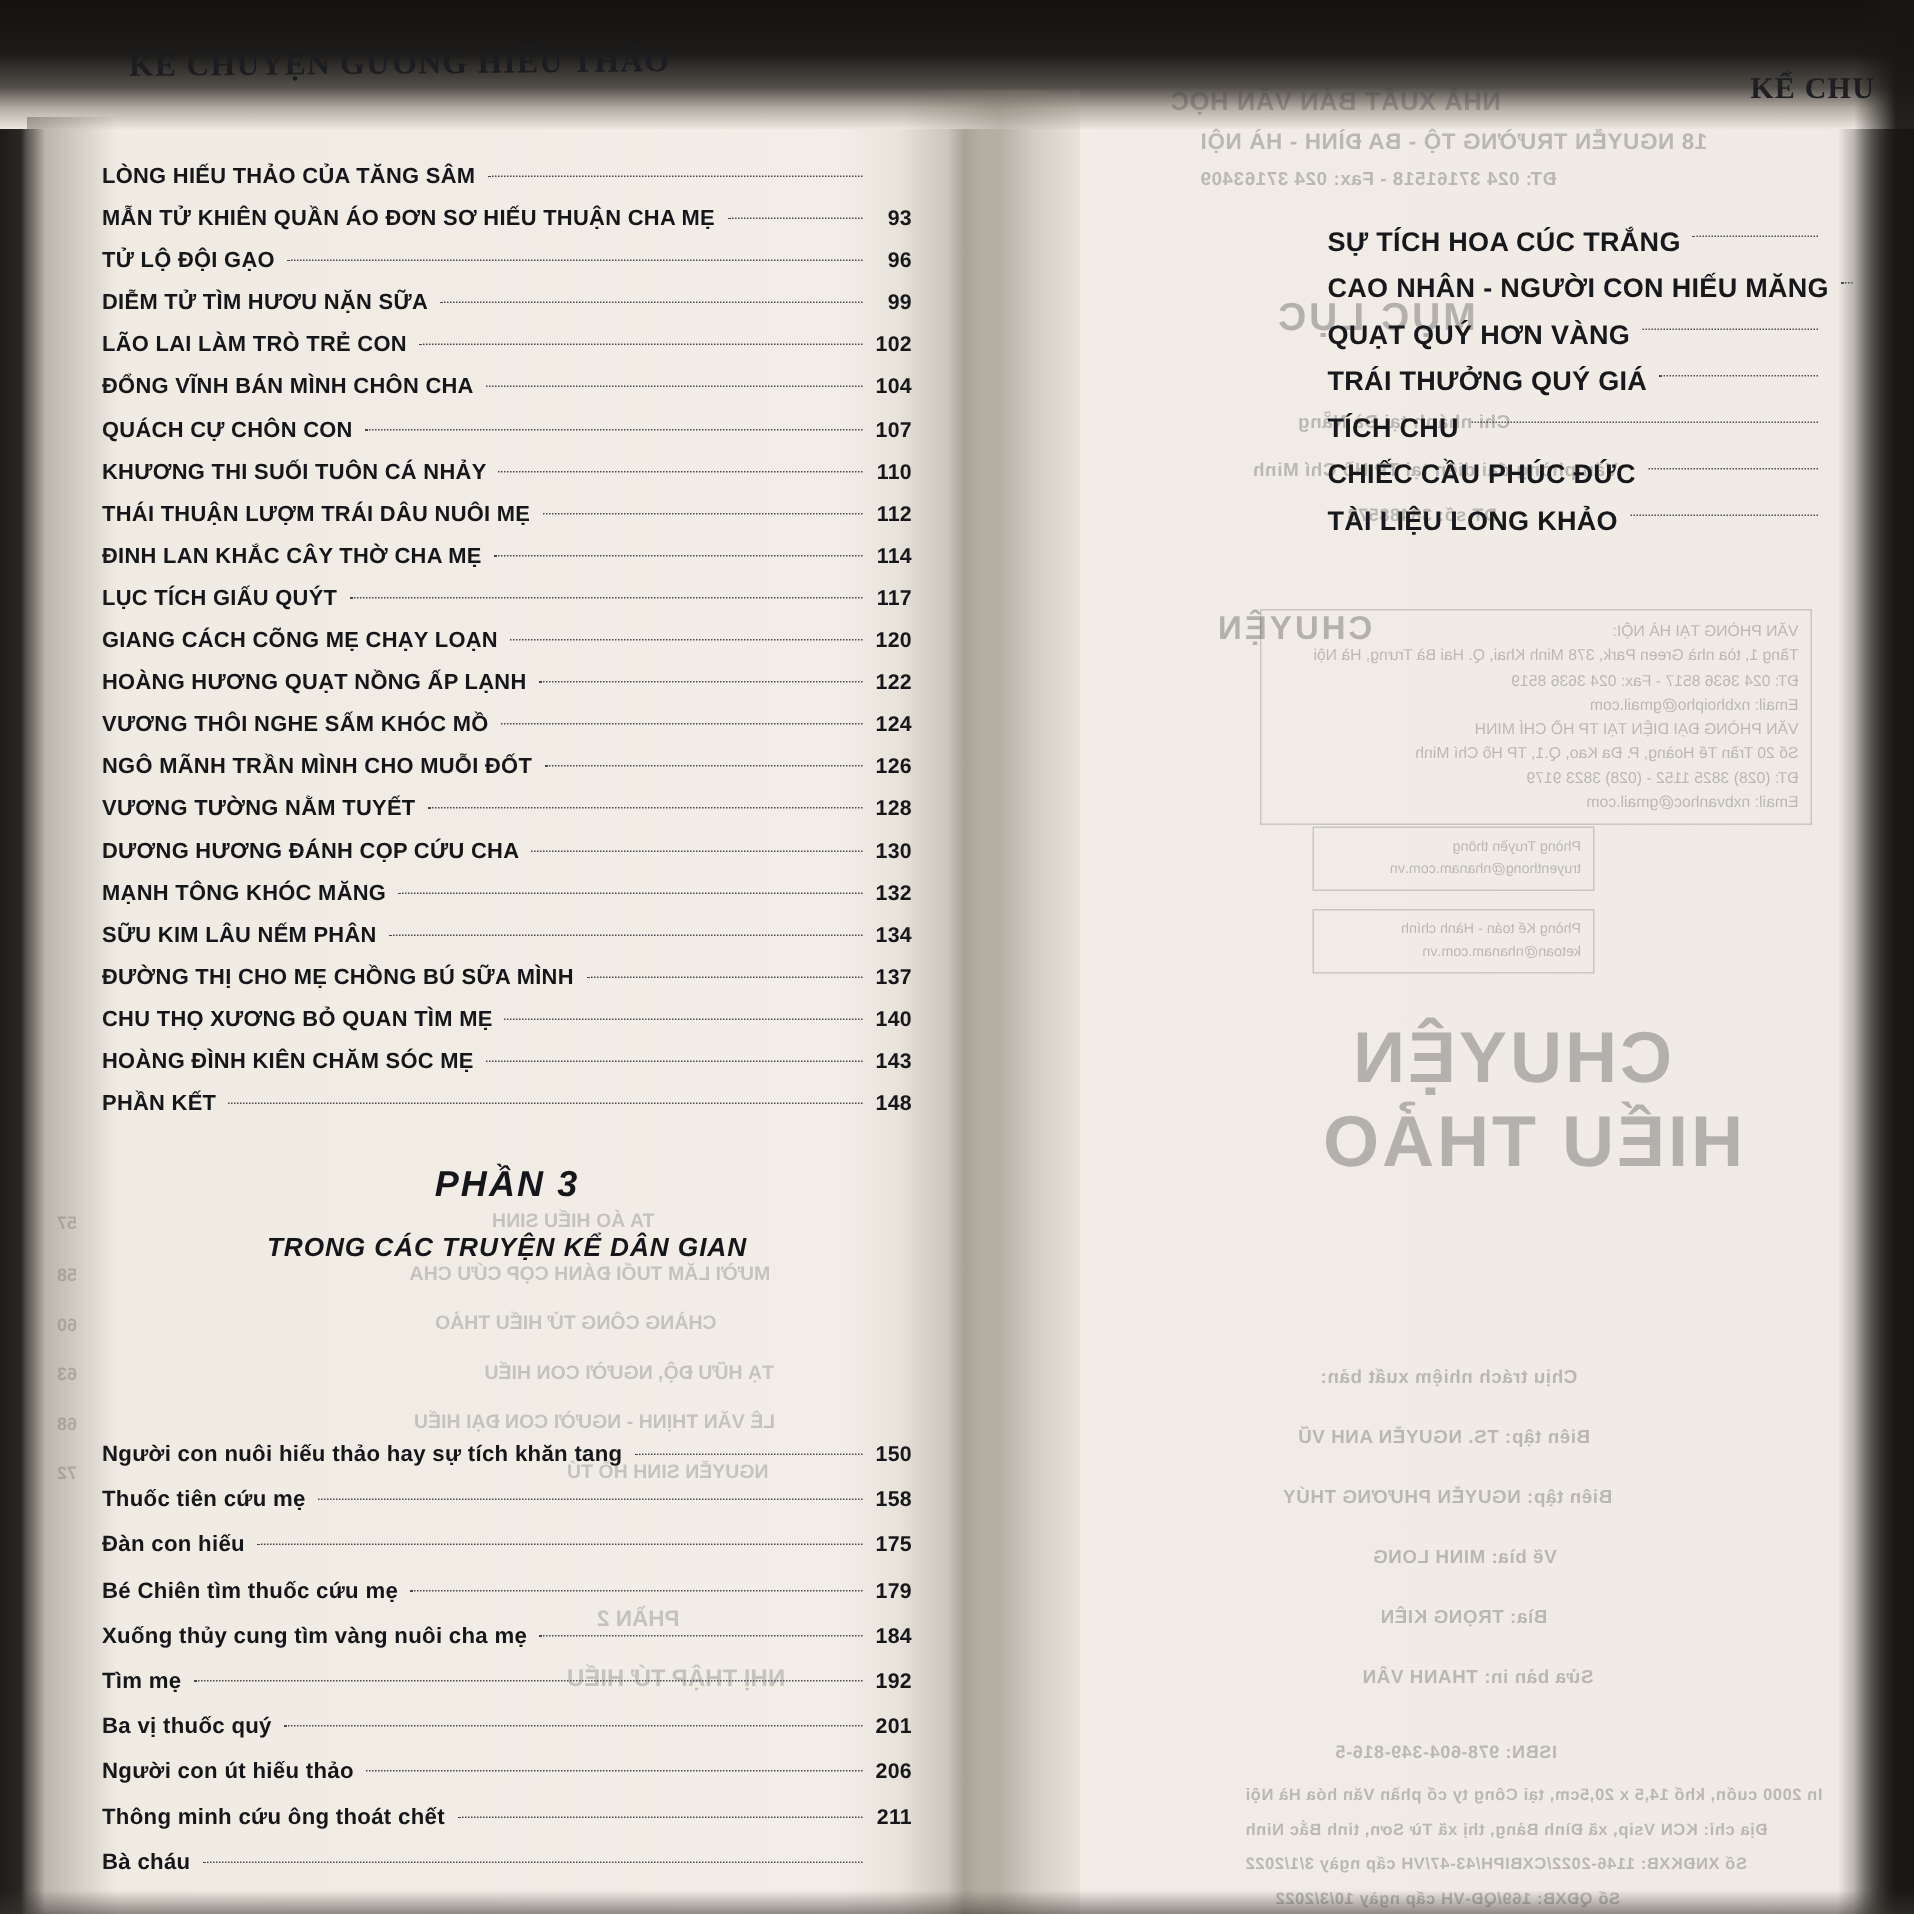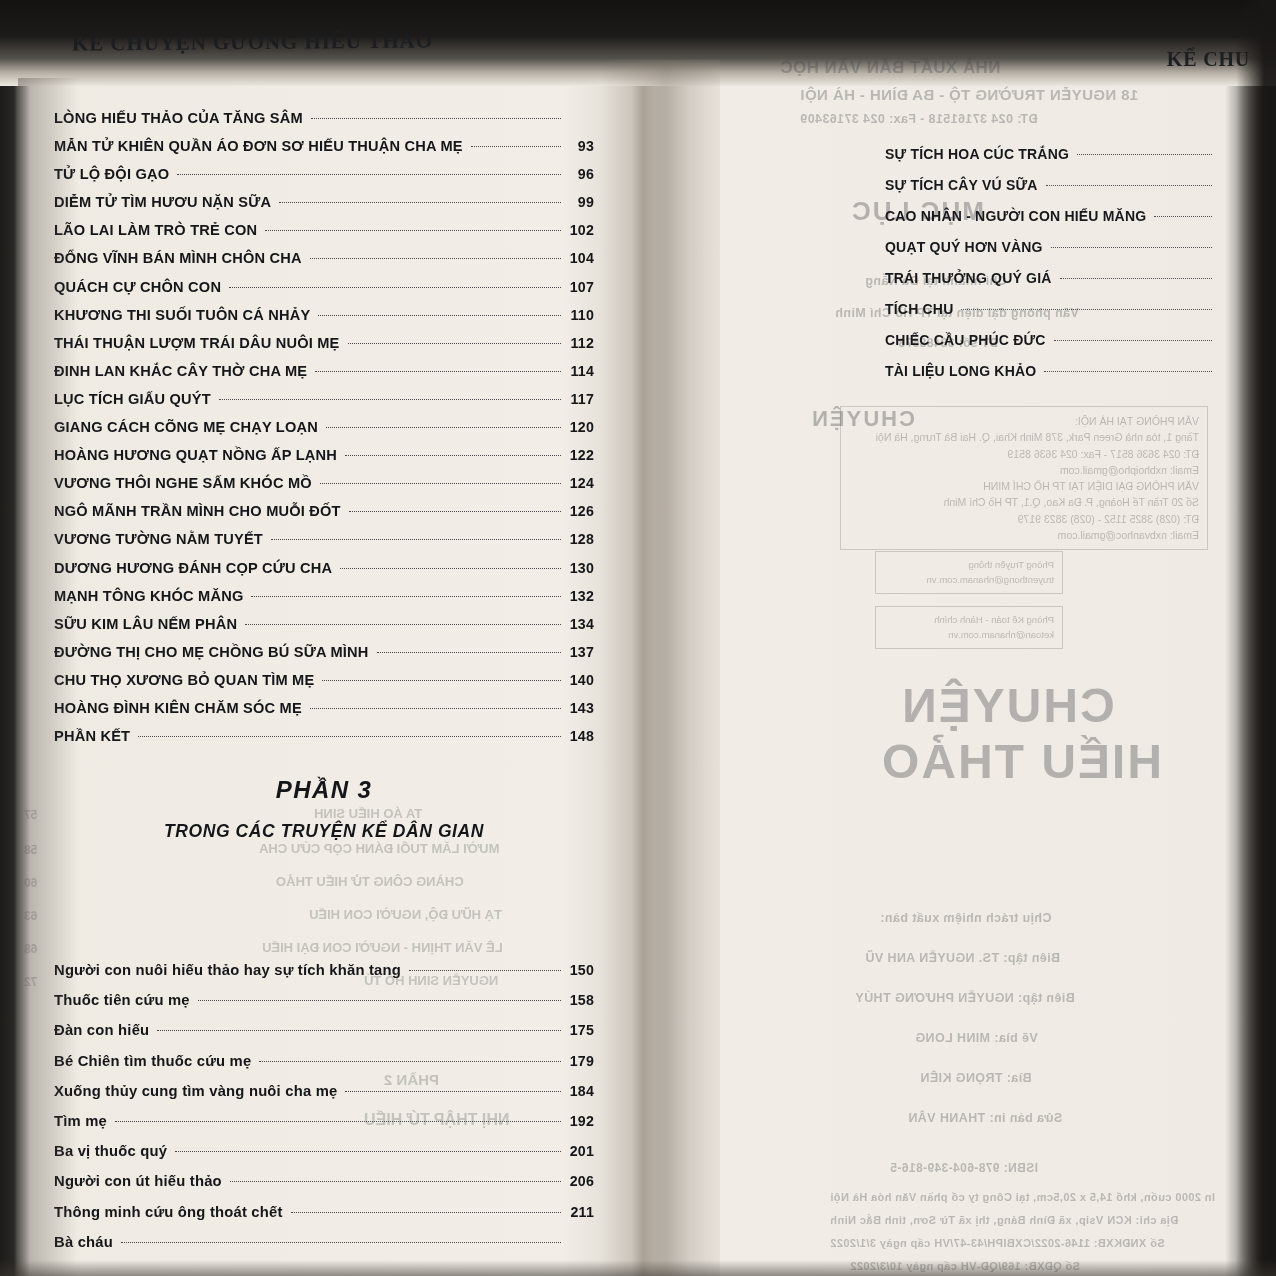--- a/index.html
+++ b/index.html
@@ -59,21 +59,21 @@
   .right-dark {
     position: absolute;
     right: 0; top: 0; bottom: 0; width: 40px;
     background: linear-gradient(90deg, rgba(30,28,25,0) 0%, rgba(25,23,21,0.95) 70%);
     pointer-events: none;
   }
 
   
   .left-page {
     position: absolute;
-    left: 14px;
+    left: 28px;
     top: 6px;
     width: 600px;
     height: 1270px;
     color: #15171b;
   }
   .running-head {
     position: absolute;
     left: 58px;
     top: 24px;
     font-family: "Liberation Serif", serif;
@@ -169,23 +169,24 @@
     letter-spacing: 0.8px;
     color: #1d1f23;
   }
   .right-toc {
     position: absolute;
     left: 235px;
     top: 140px;
     width: 360px;
   }
   .right-toc .toc-row {
-    font-size: 14px;
+    font-size: 18px;
     height: 31px;
     color: #16181c;
+    align-items: center;
   }
   .right-toc .toc-row .dots { border-bottom: 1.6px dotted #33353a; }
 
   
   .ghost {
     position: absolute;
     transform: scaleX(-1);
     color: rgba(60,62,68,0.30);
     font-weight: 700;
     letter-spacing: 0.4px;
@@ -278,25 +279,20 @@
 
     <div class="ghost" style="top:1155px; left:240px; font-size:12px;">ISBN: 978-604-349-816-5</div>
     <div class="ghost" style="top:1185px; left:180px; font-size:11px;">In 2000 cuốn, khổ 14,5 x 20,5cm, tại Công ty cổ phần Văn hóa Hà Nội</div>
     <div class="ghost" style="top:1208px; left:180px; font-size:11px;">Địa chỉ: KCN Vsip, xã Đình Bảng, thị xã Từ Sơn, tỉnh Bắc Ninh</div>
     <div class="ghost" style="top:1231px; left:180px; font-size:11px;">Số XNĐKXB: 1146-2022/CXBIPH/43-47/VH cấp ngày 3/1/2022</div>
     <div class="ghost" style="top:1254px; left:200px; font-size:11px;">Số QĐXB: 169/QĐ-VH cấp ngày 10/3/2022</div>
 
     <div class="right-toc">
       <div class="toc-row">
         <span class="title">SỰ TÍCH HOA CÚC TRẮNG</span>
-        <span class="dots"></span>
-        <span class="pg"></span>
-      </div>
-      <div class="toc-row">
-        <span class="title">SỰ TÍCH CÂY VÚ SỮA</span>
         <span class="dots"></span>
         <span class="pg"></span>
       </div>
       <div class="toc-row">
         <span class="title">CAO NHÂN - NGƯỜI CON HIẾU MĂNG</span>
         <span class="dots"></span>
         <span class="pg"></span>
       </div>
       <div class="toc-row">
         <span class="title">QUẠT QUÝ HƠN VÀNG</span>

